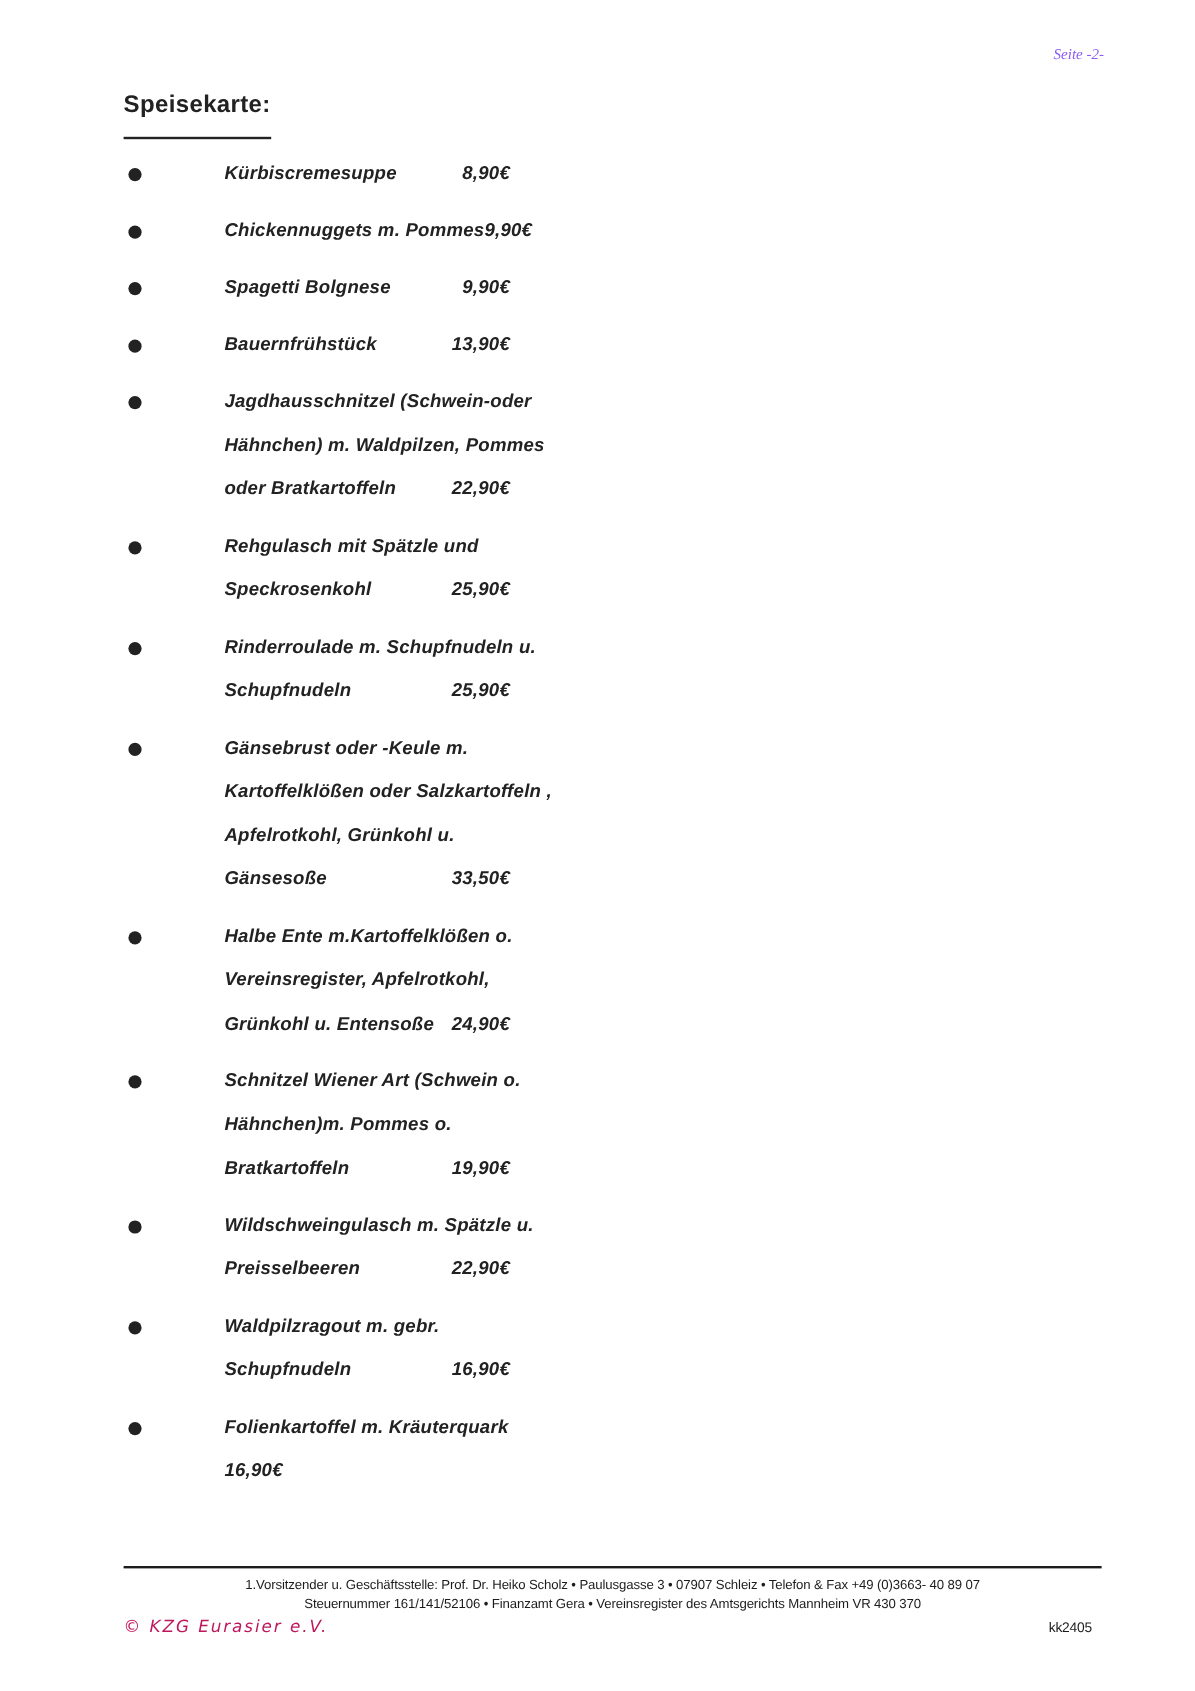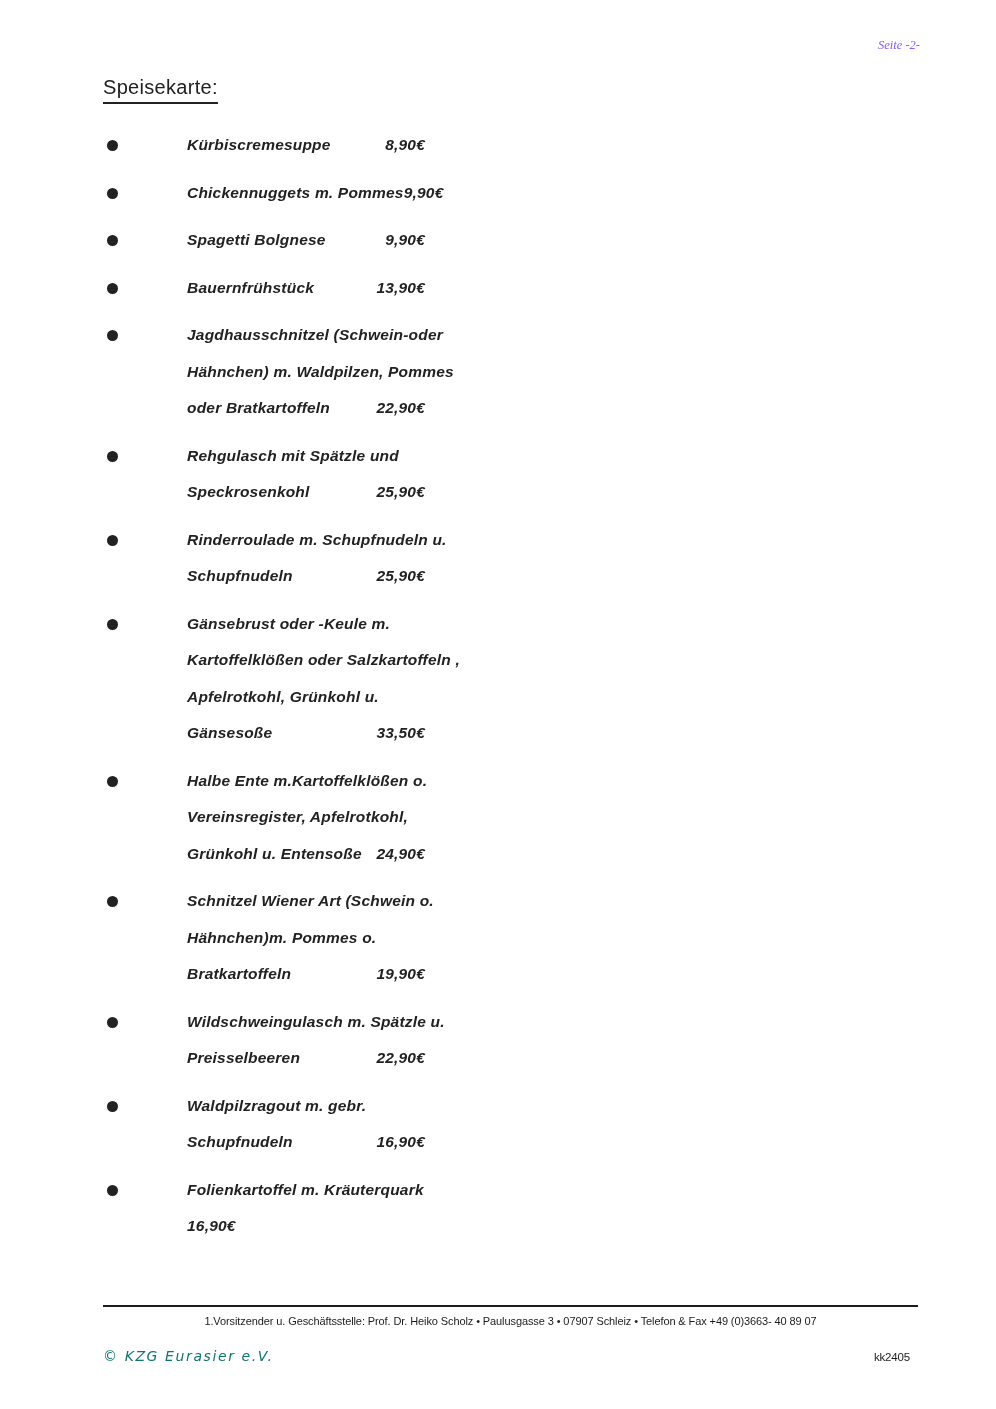--- a/index.html
+++ b/index.html
@@ -22,23 +22,23 @@
     font-family:"Liberation Serif", serif;
     font-style:italic;
     font-size:12.5px;
     color:#8b5cf6;
   }
   .title{
     position:absolute;
     left:103px;top:76px;
     display:inline-block;
     font-size:20px;
-    font-weight:normal;
+    font-weight:bold;
     letter-spacing:.3px;
-    padding-bottom:3px;
+    padding-bottom:15px;
     border-bottom:2.5px solid #222;
   }
   .menu{
     position:absolute;
     left:143px;top:127px;
     width:282px;
   }
   .menu-item{
     position:relative;
     margin-bottom:11px;
@@ -82,21 +82,21 @@
     letter-spacing:-.1px;
     color:#1c1c1c;
   }
   .copyright{
     position:absolute;
     left:103px;top:1348px;
     font-family:"DejaVu Sans", sans-serif;
     font-style:italic;
     font-size:14px;
     letter-spacing:1.6px;
-    color:#0f766e;
+    color:#be185d;
   }
   .doc-code{
     position:absolute;
     left:874px;top:1351px;
     font-size:11.5px;
     letter-spacing:-.2px;
     color:#1c1c1c;
   }
 </style>
 </head>
@@ -172,17 +172,18 @@
       <span class="bullet"></span>
       <div class="line"><span class="item-text">Folienkartoffel m. Kräuterquark</span></div>
       <div class="line"><span class="item-text">16,90€</span></div>
     </div>
   </div>
 
 <div class="footer-rule"></div>
 
 <div class="footer-text">
   <div>1.Vorsitzender u. Geschäftsstelle: Prof. Dr. Heiko Scholz • Paulusgasse 3 • 07907 Schleiz • Telefon &amp; Fax +49 (0)3663- 40 89 07</div>
+  <div>Steuernummer 161/141/52106 • Finanzamt Gera • Vereinsregister des Amtsgerichts Mannheim VR 430 370</div>
 </div>
 
 <div class="copyright">© KZG Eurasier e.V.</div>
 
 <div class="doc-code">kk2405</div>
 
 </body></html>

